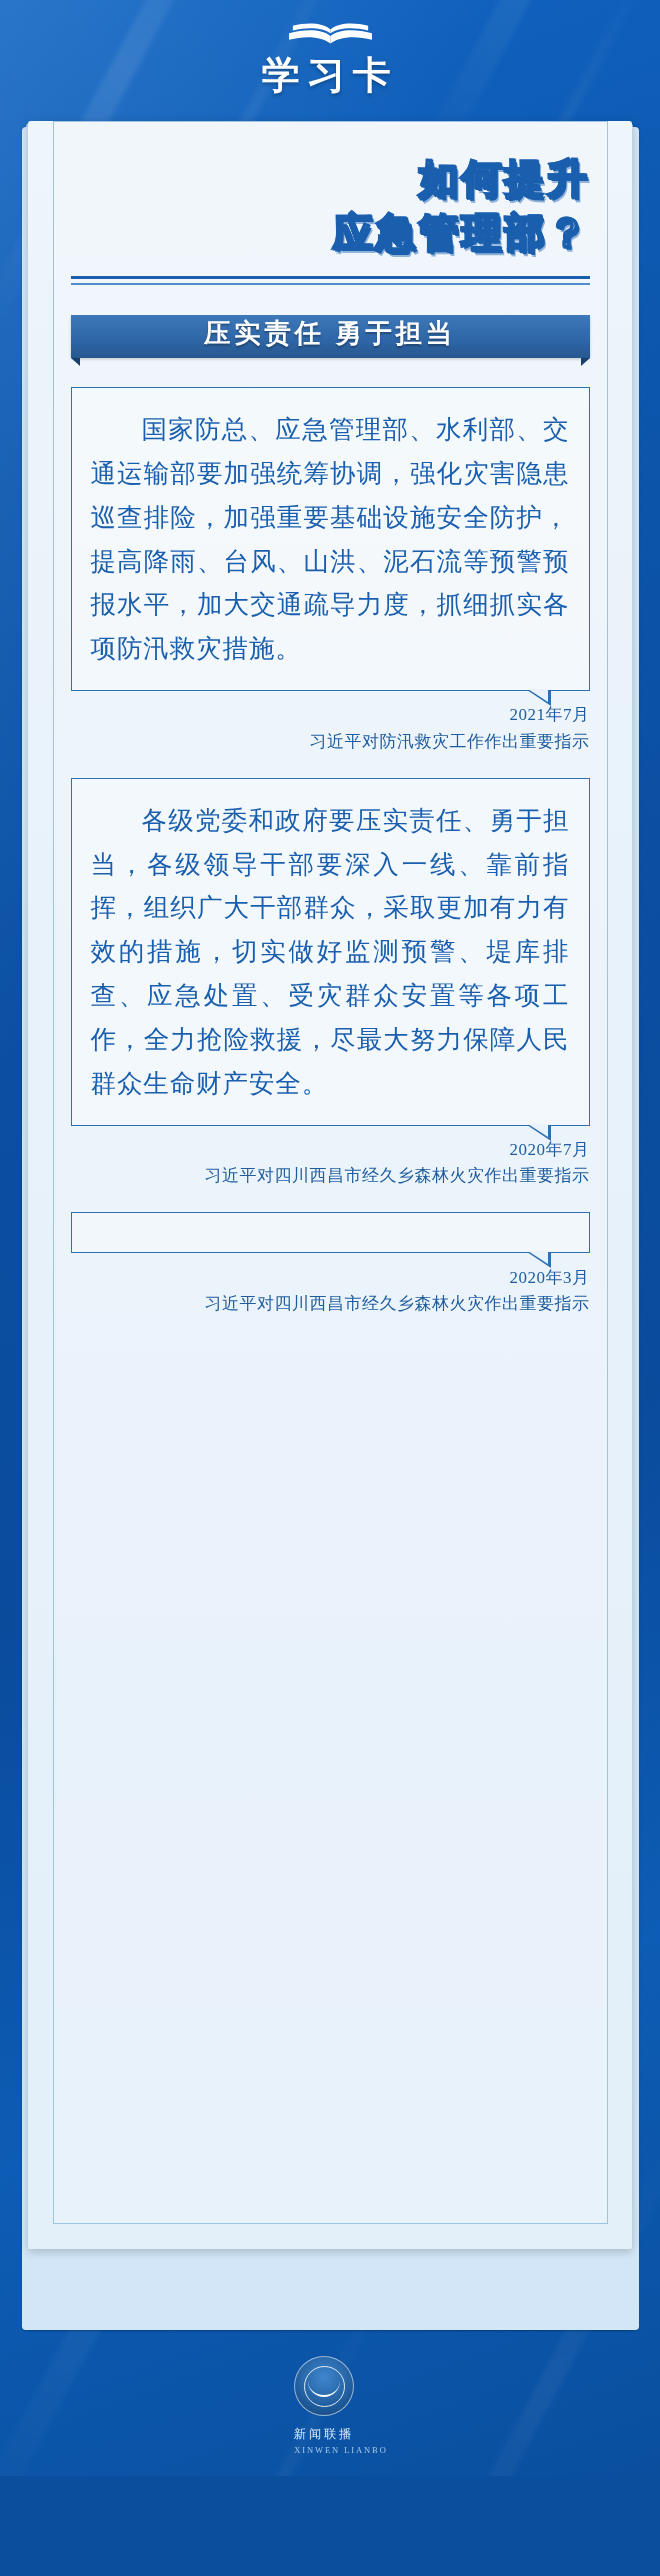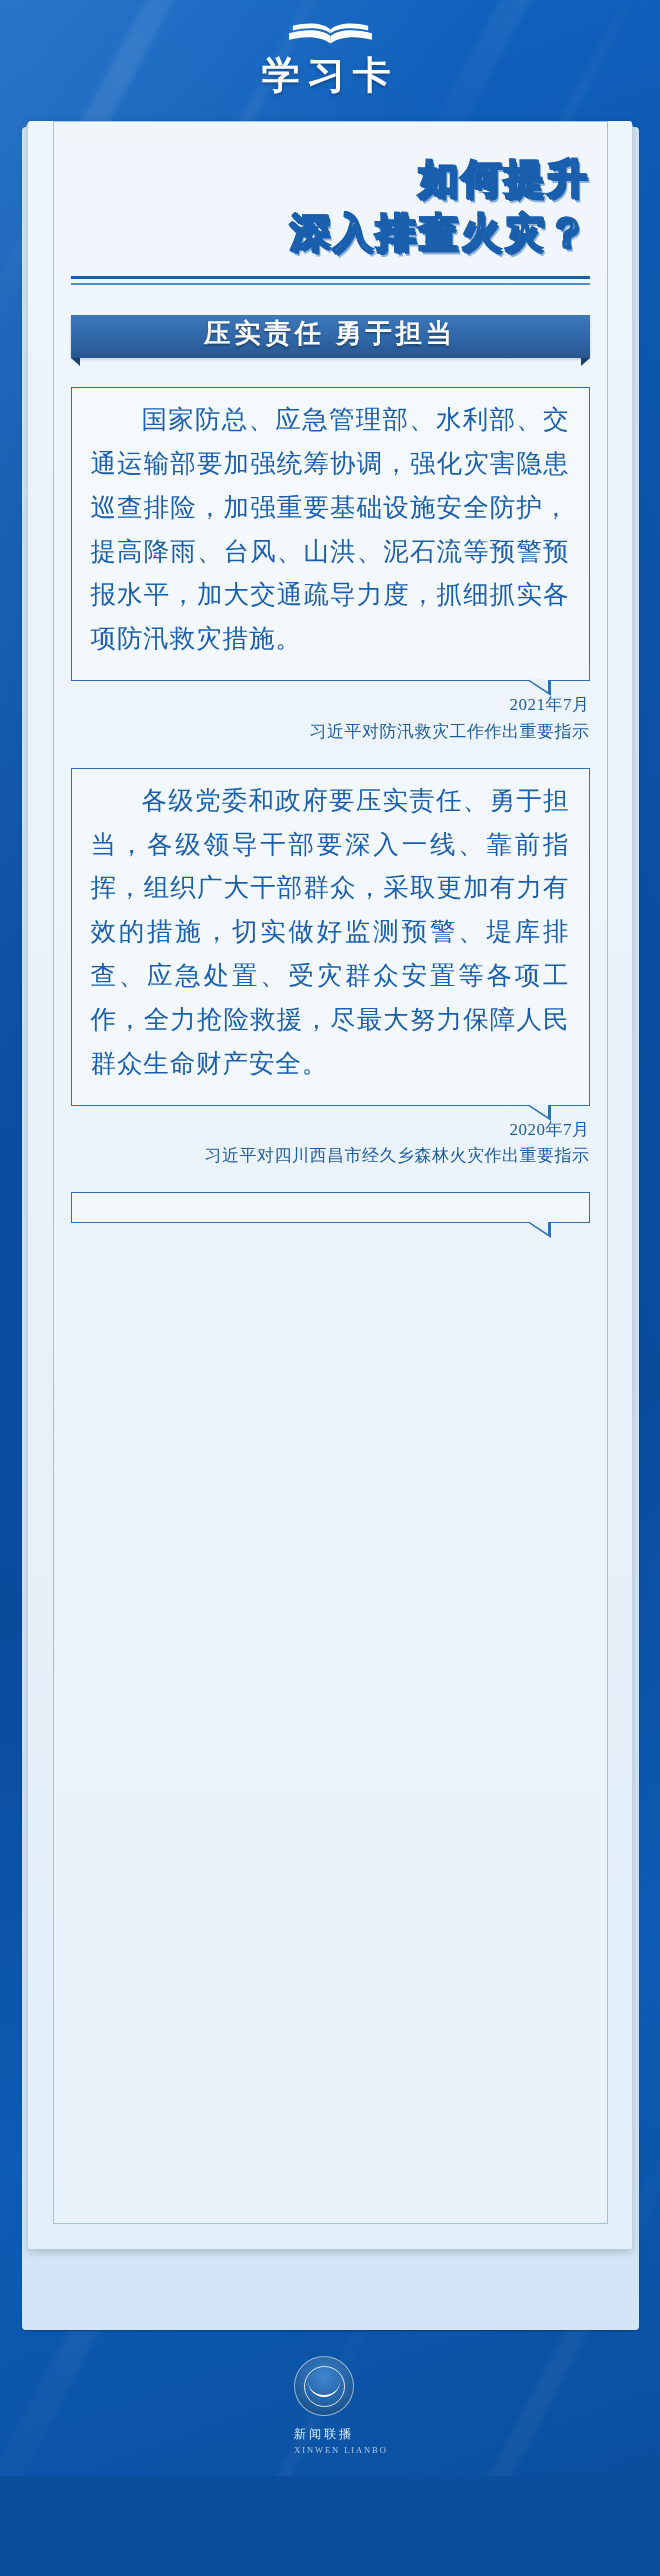--- a/index.html
+++ b/index.html
@@ -158,21 +158,21 @@
     line-height: 49px;
     text-shadow: 0 1.9px 1.9px rgba(0,0,0,.3);
   }
 
   
   .quote-block { margin-top: 22.6px; }
   .bubble {
     position: relative;
     border: 1.9px solid #2f6fb4;
     background: rgba(255,255,255,0.35);
-    padding: 10px 19px 19px 19px;
+    padding: 20px 19px 19px 19px;
   }
   .bubble-text {
     color: #1a5fae;
     font-family: "Liberation Serif", serif;
     font-size: 25.5px;
     line-height: 1.72;
     letter-spacing: 0.9px;
     text-indent: 2em;
     text-align: justify;
   }
@@ -274,21 +274,21 @@
 
   <div class="stack">
     <div class="stack-layer layer-a"></div>
     <div class="stack-layer layer-b"></div>
 
     <div class="card">
       <div class="card-inner">
 
         <div class="title-wrap">
           <div class="main-title">如何提升</div>
-          <div class="main-title">深入排查火灾？</div>
+          <div class="main-title">应急管理部？</div>
           <div class="title-rule"></div>
           <div class="title-rule thin"></div>
         </div>
 
         <div class="banner">
           <div class="banner-bar"></div>
           <div class="banner-text">压实责任  勇于担当</div>
         </div>
 
         <div class="quote-block">
@@ -309,20 +309,24 @@
           </div>
           <div class="attribution">
             <span class="attr-date">2020年7月</span>
             <span class="attr-line">习近平对四川西昌市经久乡森林火灾作出重要指示</span>
           </div>
         </div>
 
         <div class="quote-block">
           <div class="bubble">
             <div class="bubble-tail"></div>
+          </div>
+          <div class="attribution">
+            <span class="attr-date">2020年3月</span>
+            <span class="attr-line">习近平对四川西昌市经久乡森林火灾作出重要指示</span>
           </div>
         </div>
 
       </div>
     </div>
   </div>
 
   <div class="footer">
     <div class="logo-badge">
       <div class="ring"></div>

